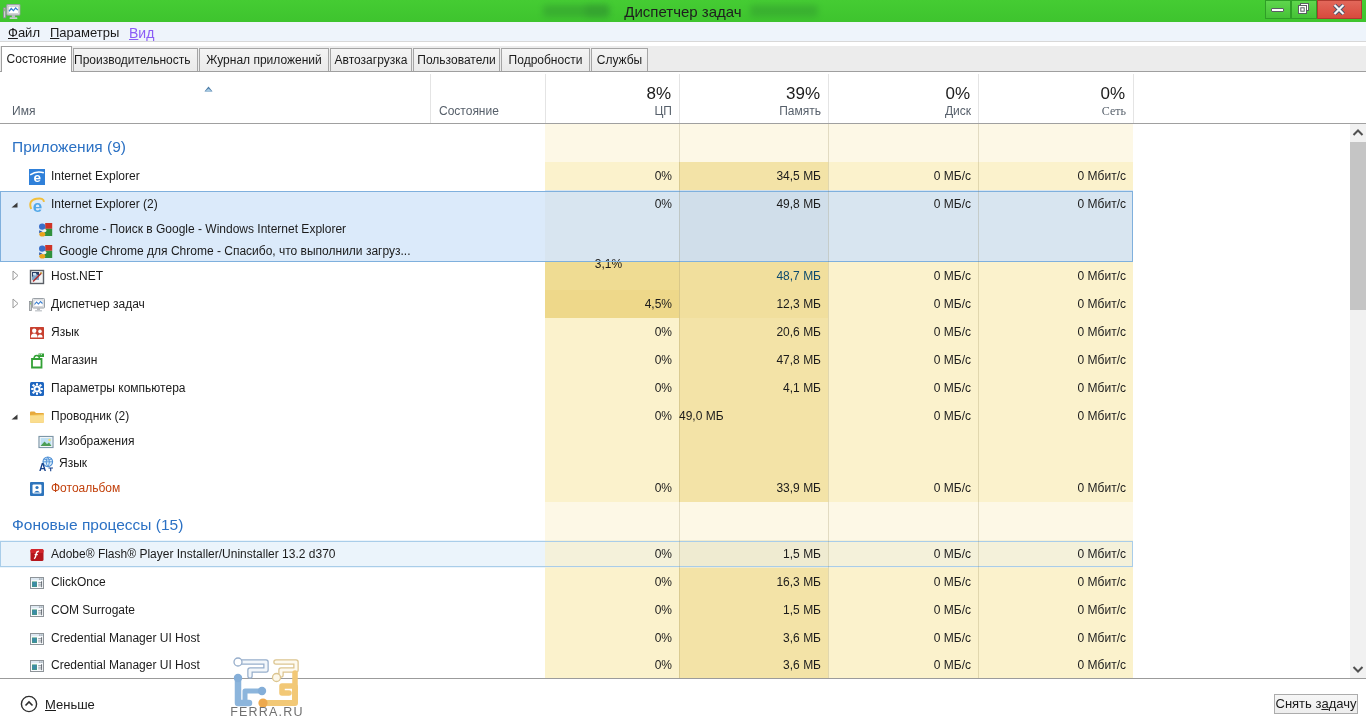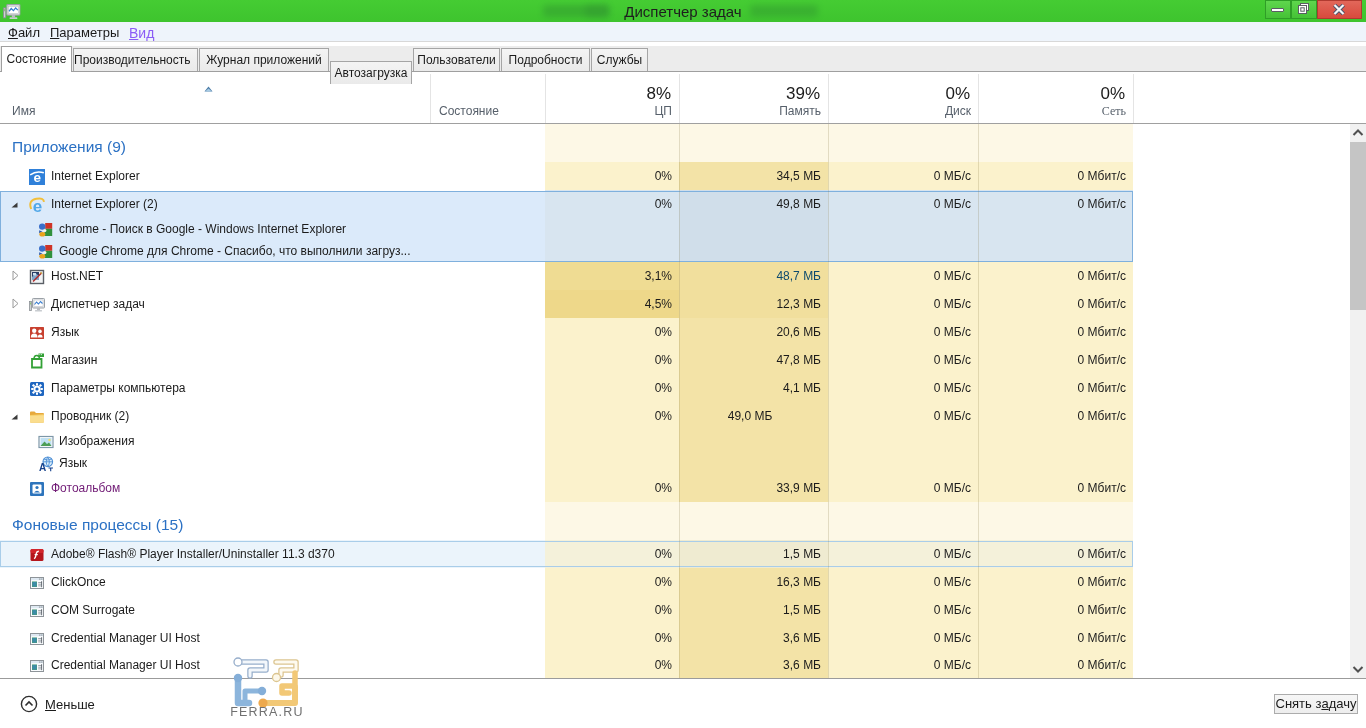--- a/index.html
+++ b/index.html
@@ -45,21 +45,21 @@
 <div class="abs" style="left:0;top:41px;width:1366px;height:1px;background:#d8d8d8;"></div>
 <div class="abs" style="left:8px;top:25px;font-size:13px;color:#1b1b1b;"><u>Ф</u>айл</div>
 <div class="abs" style="left:50px;top:25px;font-size:13px;color:#1b1b1b;"><u>П</u>араметры</div>
 <div class="abs" style="left:129px;top:25px;font-size:14px;color:#8b5cf6;"><u>В</u>ид</div>
 
 <div class="abs" style="left:0;top:46px;width:1366px;height:25px;background:#ececec;"></div>
 <div class="abs" style="left:0;top:71px;width:1366px;height:1px;background:#9f9f9f;z-index:1;"></div>
 <div style="position:absolute;left:1px;top:46px;width:71px;height:26px;background:#ffffff;border:1px solid #9f9f9f;border-bottom:none;box-sizing:border-box;z-index:3;text-align:center;line-height:25px;font-size:12px;color:#1b1b1b;">Состояние</div>
 <div style="position:absolute;left:73px;top:48px;width:125px;height:23px;background:linear-gradient(#f4f4f4,#eaeaea);border:1px solid #a5a5a5;border-bottom:none;box-sizing:border-box;z-index:2;line-height:22px;font-size:12px;color:#1b1b1b;">Производительность</div>
 <div style="position:absolute;left:199px;top:48px;width:130px;height:23px;background:linear-gradient(#f4f4f4,#eaeaea);border:1px solid #a5a5a5;border-bottom:none;box-sizing:border-box;z-index:2;text-align:center;line-height:22px;font-size:12px;color:#1b1b1b;">Журнал приложений</div>
-<div style="position:absolute;left:330px;top:48px;width:82px;height:23px;background:linear-gradient(#f4f4f4,#eaeaea);border:1px solid #a5a5a5;border-bottom:none;box-sizing:border-box;z-index:2;text-align:center;line-height:22px;font-size:12px;color:#1b1b1b;margin-top:13px;">Автозагрузка</div>
+<div style="position:absolute;left:330px;top:48px;width:82px;height:23px;background:linear-gradient(#f4f4f4,#eaeaea);border:1px solid #a5a5a5;border-bottom:none;box-sizing:border-box;z-index:2;text-align:center;line-height:22px;font-size:12px;color:#1b1b1b;">Автозагрузка</div>
 <div style="position:absolute;left:413px;top:48px;width:87px;height:23px;background:linear-gradient(#f4f4f4,#eaeaea);border:1px solid #a5a5a5;border-bottom:none;box-sizing:border-box;z-index:2;text-align:center;line-height:22px;font-size:12px;color:#1b1b1b;">Пользователи</div>
 <div style="position:absolute;left:501px;top:48px;width:89px;height:23px;background:linear-gradient(#f4f4f4,#eaeaea);border:1px solid #a5a5a5;border-bottom:none;box-sizing:border-box;z-index:2;text-align:center;line-height:22px;font-size:12px;color:#1b1b1b;">Подробности</div>
 <div style="position:absolute;left:591px;top:48px;width:57px;height:23px;background:linear-gradient(#f4f4f4,#eaeaea);border:1px solid #a5a5a5;border-bottom:none;box-sizing:border-box;z-index:2;text-align:center;line-height:22px;font-size:12px;color:#1b1b1b;">Службы</div>
 
 <div style="position:absolute;left:430px;top:74px;width:1px;height:49px;background:#e4e4e4;"></div>
 <div style="position:absolute;left:545px;top:74px;width:1px;height:49px;background:#e4e4e4;"></div>
 <div style="position:absolute;left:679px;top:74px;width:1px;height:49px;background:#e4e4e4;"></div>
 <div style="position:absolute;left:828px;top:74px;width:1px;height:49px;background:#e4e4e4;"></div>
 <div style="position:absolute;left:978px;top:74px;width:1px;height:49px;background:#e4e4e4;"></div>
 <div style="position:absolute;left:1133px;top:74px;width:1px;height:49px;background:#e4e4e4;"></div>
@@ -144,21 +144,21 @@
 <rect x="7.2" y="1" width="7" height="5.8" fill="#cf3427"></rect>
 <rect x="6.4" y="6.8" width="7.8" height="7.2" fill="#30913d"></rect>
 <circle cx="4.2" cy="4.6" r="3.2" fill="#3a6fca"></circle>
 <path d="M1.2 8.2 L4.4 9.8 L1.2 11.2 Z" fill="#2b57a8"></path>
 <ellipse cx="4.3" cy="12.2" rx="3" ry="2.3" fill="#e9a21c"></ellipse>
 <circle cx="6.9" cy="8.4" r="1.5" fill="#f5f5f5"></circle>
 </svg>
   </div>
 <div style="position:absolute;left:59px;top:240px;height:22px;line-height:22px;font-size:12px;color:#1b1b1b;white-space:nowrap;">Google Chrome для Chrome - Спасибо, что выполнили загруз...</div>
 <div style="position:absolute;left:545px;top:262px;width:134px;height:28px;background:#efdc93;box-sizing:border-box;"></div>
-<div style="position:absolute;left:545px;top:262px;width:127px;height:28px;line-height:28px;text-align:right;font-size:12px;color:#1b1b1b;">3,1%</div>
+<div style="position:absolute;left:545px;top:250px;width:127px;height:28px;line-height:28px;text-align:center;font-size:12px;color:#1b1b1b;">3,1%</div>
 <div style="position:absolute;left:679px;top:262px;width:149px;height:28px;background:#f1df9d;box-sizing:border-box;"></div>
 <div style="position:absolute;left:679px;top:262px;width:142px;height:28px;line-height:28px;text-align:right;font-size:12px;color:#0c4a6e;">48,7 МБ</div>
 <div style="position:absolute;left:828px;top:262px;width:150px;height:28px;background:#fbf2cc;box-sizing:border-box;"></div>
 <div style="position:absolute;left:828px;top:262px;width:143px;height:28px;line-height:28px;text-align:right;font-size:12px;color:#1b1b1b;">0 МБ/с</div>
 <div style="position:absolute;left:978px;top:262px;width:155px;height:28px;background:#fbf2cc;box-sizing:border-box;"></div>
 <div style="position:absolute;left:978px;top:262px;width:148px;height:28px;line-height:28px;text-align:right;font-size:12px;color:#1b1b1b;">0 Мбит/с</div>
 <div style="position:absolute;left:29px;top:269px;width:16px;height:16px;">
     <svg width="16" height="16" viewBox="0 0 16 16">
 <rect x="1.5" y="1.5" width="13" height="13" fill="#f2f4f6" stroke="#5a5f66" stroke-width="1.4"></rect>
 <rect x="3" y="3" width="7" height="8" fill="#2b3f66"></rect>
@@ -257,21 +257,21 @@
 <rect x="3.4" y="10.4" width="2.2" height="2.2" transform="rotate(45 4.5 11.5)"></rect>
 <rect x="10.4" y="10.4" width="2.2" height="2.2" transform="rotate(45 11.5 11.5)"></rect>
       </g>
 <circle cx="8" cy="8" r="1.6" fill="#1f66c0"></circle>
 </svg>
   </div>
 <div style="position:absolute;left:51px;top:374px;height:28px;line-height:28px;font-size:12px;color:#1b1b1b;white-space:nowrap;">Параметры компьютера</div>
 <div style="position:absolute;left:545px;top:402px;width:134px;height:28px;background:#fbf2cc;box-sizing:border-box;"></div>
 <div style="position:absolute;left:545px;top:402px;width:127px;height:28px;line-height:28px;text-align:right;font-size:12px;color:#1b1b1b;">0%</div>
 <div style="position:absolute;left:679px;top:402px;width:149px;height:28px;background:#f3e3a7;box-sizing:border-box;"></div>
-<div style="position:absolute;left:679px;top:402px;width:142px;height:28px;line-height:28px;text-align:center;font-size:12px;color:#1b1b1b;">49,0 МБ</div>
+<div style="position:absolute;left:679px;top:402px;width:142px;height:28px;line-height:28px;text-align:left;font-size:12px;color:#1b1b1b;">49,0 МБ</div>
 <div style="position:absolute;left:828px;top:402px;width:150px;height:28px;background:#fbf2cc;box-sizing:border-box;"></div>
 <div style="position:absolute;left:828px;top:402px;width:143px;height:28px;line-height:28px;text-align:right;font-size:12px;color:#1b1b1b;">0 МБ/с</div>
 <div style="position:absolute;left:978px;top:402px;width:155px;height:28px;background:#fbf2cc;box-sizing:border-box;"></div>
 <div style="position:absolute;left:978px;top:402px;width:148px;height:28px;line-height:28px;text-align:right;font-size:12px;color:#1b1b1b;">0 Мбит/с</div>
 <div style="position:absolute;left:29px;top:409px;width:16px;height:16px;">
     <svg width="16" height="16" viewBox="0 0 16 16">
 <path d="M1 3.5 Q1 2.5 2 2.5 L5.5 2.5 L7 4 L14 4 Q15 4 15 5 L15 12.5 Q15 13.5 14 13.5 L2 13.5 Q1 13.5 1 12.5 Z" fill="#e7a93c"></path>
 <path d="M1 6 L15 5.2 L15 12.5 Q15 13.5 14 13.5 L2 13.5 Q1 13.5 1 12.5 Z" fill="#f6d06c"></path>
 <path d="M1 7 L15 6.2 L15 12.5 Q15 13.5 14 13.5 L2 13.5 Q1 13.5 1 12.5 Z" fill="#fadd8e"></path>
 </svg>
@@ -317,21 +317,21 @@
 <div style="position:absolute;left:978px;top:474px;width:155px;height:28px;background:#fbf2cc;box-sizing:border-box;"></div>
 <div style="position:absolute;left:978px;top:474px;width:148px;height:28px;line-height:28px;text-align:right;font-size:12px;color:#1b1b1b;">0 Мбит/с</div>
 <div style="position:absolute;left:29px;top:481px;width:16px;height:16px;">
     <svg width="16" height="16" viewBox="0 0 16 16">
 <rect x="1" y="1" width="14" height="14" rx="1" fill="#2d74bc"></rect>
 <rect x="3.5" y="3.5" width="9" height="9" rx="1" fill="#ffffff"></rect>
 <circle cx="8" cy="6.5" r="1.6" fill="#2d74bc"></circle>
 <path d="M5 11.5 Q8 7.8 11 11.5 Z" fill="#2d74bc"></path>
 </svg>
   </div>
-<div style="position:absolute;left:51px;top:474px;height:28px;line-height:28px;font-size:12px;color:#701a75;white-space:nowrap;">Фотоальбом</div>
+<div style="position:absolute;left:51px;top:474px;height:28px;line-height:28px;font-size:12px;color:#c2410c;white-space:nowrap;">Фотоальбом</div>
 <div style="position:absolute;left:545px;top:502px;width:134px;height:38px;background:#fdf8e6;box-sizing:border-box;"></div>
 <div style="position:absolute;left:679px;top:502px;width:149px;height:38px;background:#fdf8e6;box-sizing:border-box;"></div>
 <div style="position:absolute;left:828px;top:502px;width:150px;height:38px;background:#fdf8e6;box-sizing:border-box;"></div>
 <div style="position:absolute;left:978px;top:502px;width:155px;height:38px;background:#fdf8e6;box-sizing:border-box;"></div>
 <div style="position:absolute;left:12px;top:502px;width:500px;height:38px;line-height:46px;font-size:15.5px;color:#2b71c4;">Фоновые процессы (15)</div>
 <div style="position:absolute;left:545px;top:540px;width:134px;height:28px;background:#f4f1da;box-sizing:border-box;"></div>
 <div style="position:absolute;left:545px;top:540px;width:127px;height:28px;line-height:28px;text-align:right;font-size:12px;color:#1b1b1b;">0%</div>
 <div style="position:absolute;left:679px;top:540px;width:149px;height:28px;background:#efebd1;box-sizing:border-box;"></div>
 <div style="position:absolute;left:679px;top:540px;width:142px;height:28px;line-height:28px;text-align:right;font-size:12px;color:#1b1b1b;">1,5 МБ</div>
 <div style="position:absolute;left:828px;top:540px;width:150px;height:28px;background:#f4f1da;box-sizing:border-box;"></div>
@@ -339,21 +339,21 @@
 <div style="position:absolute;left:978px;top:540px;width:155px;height:28px;background:#f4f1da;box-sizing:border-box;"></div>
 <div style="position:absolute;left:978px;top:540px;width:148px;height:28px;line-height:28px;text-align:right;font-size:12px;color:#1b1b1b;">0 Мбит/с</div>
 <div style="position:absolute;left:29px;top:547px;width:16px;height:16px;">
     <svg width="16" height="16" viewBox="0 0 16 16">
 <rect x="1.5" y="2" width="13" height="12" rx="1.5" fill="#b5161c"></rect>
 <rect x="1.5" y="2" width="13" height="4" rx="1.5" fill="#d2252b"></rect>
 <path d="M9.8 4.2 Q7.6 4.4 7.2 6.6 L6.7 9.2 Q6.5 10.6 5.2 11.8" fill="none" stroke="#ffffff" stroke-width="1.4"></path>
 <line x1="5.6" y1="7.6" x2="8.8" y2="7.6" stroke="#ffffff" stroke-width="1.2"></line>
 </svg>
   </div>
-<div style="position:absolute;left:51px;top:540px;height:28px;line-height:28px;font-size:12px;color:#1b1b1b;white-space:nowrap;">Adobe® Flash® Player Installer/Uninstaller 11.3 d370</div>
+<div style="position:absolute;left:51px;top:540px;height:28px;line-height:28px;font-size:12px;color:#1b1b1b;white-space:nowrap;">Adobe® Flash® Player Installer/Uninstaller 13.2 d370</div>
 <div style="position:absolute;left:545px;top:568px;width:134px;height:28px;background:#fbf2cc;box-sizing:border-box;"></div>
 <div style="position:absolute;left:545px;top:568px;width:127px;height:28px;line-height:28px;text-align:right;font-size:12px;color:#1b1b1b;">0%</div>
 <div style="position:absolute;left:679px;top:568px;width:149px;height:28px;background:#f3e3a7;box-sizing:border-box;"></div>
 <div style="position:absolute;left:679px;top:568px;width:142px;height:28px;line-height:28px;text-align:right;font-size:12px;color:#1b1b1b;">16,3 МБ</div>
 <div style="position:absolute;left:828px;top:568px;width:150px;height:28px;background:#fbf2cc;box-sizing:border-box;"></div>
 <div style="position:absolute;left:828px;top:568px;width:143px;height:28px;line-height:28px;text-align:right;font-size:12px;color:#1b1b1b;">0 МБ/с</div>
 <div style="position:absolute;left:978px;top:568px;width:155px;height:28px;background:#fbf2cc;box-sizing:border-box;"></div>
 <div style="position:absolute;left:978px;top:568px;width:148px;height:28px;line-height:28px;text-align:right;font-size:12px;color:#1b1b1b;">0 Мбит/с</div>
 <div style="position:absolute;left:29px;top:575px;width:16px;height:16px;">
     <svg width="16" height="16" viewBox="0 0 16 16">

